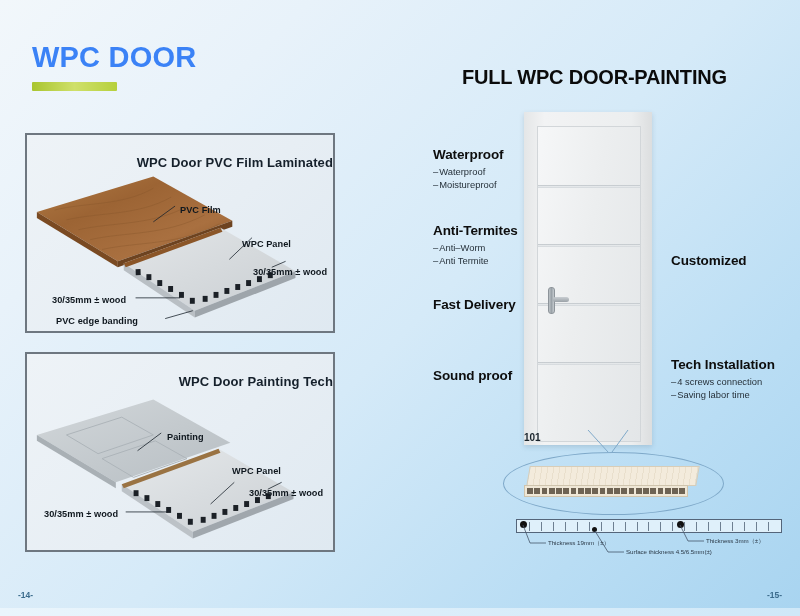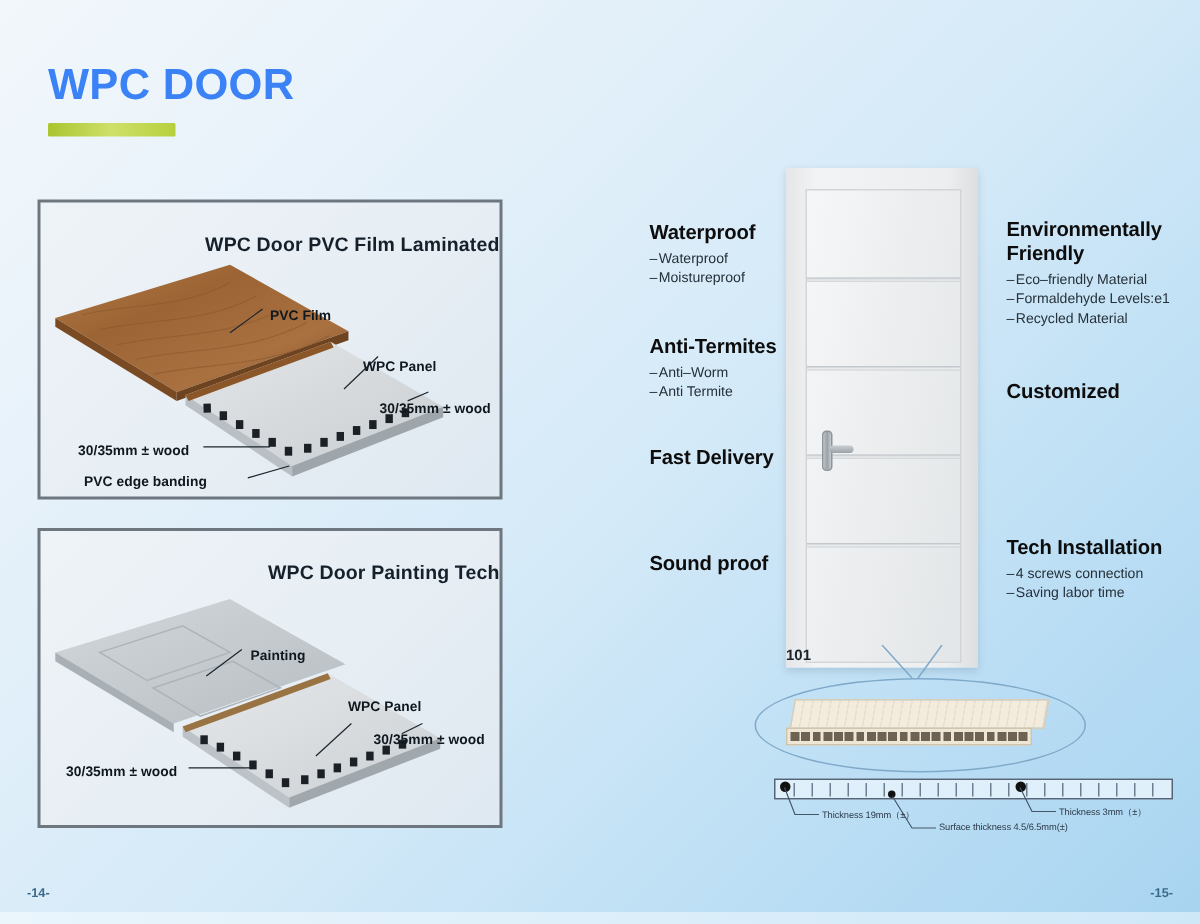--- a/index.html
+++ b/index.html
@@ -276,20 +276,21 @@
         <path d="M258,130 L244,137"></path>
           <path d="M100,160 L142,160"></path>
       </g>
     </svg>
     <div class="lbl" style="left:140px; top:78px;">Painting</div>
     <div class="lbl" style="left:205px; top:112px;">WPC Panel</div>
     <div class="lbl" style="left:222px; top:134px;">30/35mm ± wood</div>
     <div class="lbl" style="left:17px;  top:155px;">30/35mm ± wood</div>
   </div>
 
+  <div class="right-title">FULL WPC DOOR-PAINTING</div>
 
   <div class="feat" id="feat-waterproof">
     <h3>Waterproof</h3>
     <ul>
       <li>Waterproof</li>
       <li>Moistureproof</li>
     </ul>
   </div>
 
   <div class="feat" id="feat-antitermites">
@@ -301,28 +302,20 @@
   </div>
 
   <div class="feat" id="feat-fastdelivery">
     <h3>Fast Delivery</h3>
   </div>
 
   <div class="feat" id="feat-soundproof">
     <h3>Sound proof</h3>
   </div>
 
-  <div class="feat" id="feat-eco">
-    <h3>Environmentally Friendly</h3>
-    <ul>
-      <li>Eco–friendly Material</li>
-      <li>Formaldehyde Levels:e1</li>
-      <li>Recycled Material</li>
-    </ul>
-  </div>
 
   <div class="feat" id="feat-customized">
     <h3>Customized</h3>
   </div>
 
   <div class="feat" id="feat-easyinstall">
     <h3>Tech Installation</h3>
     <ul>
       <li>4 screws connection</li>
       <li>Saving labor time</li>

